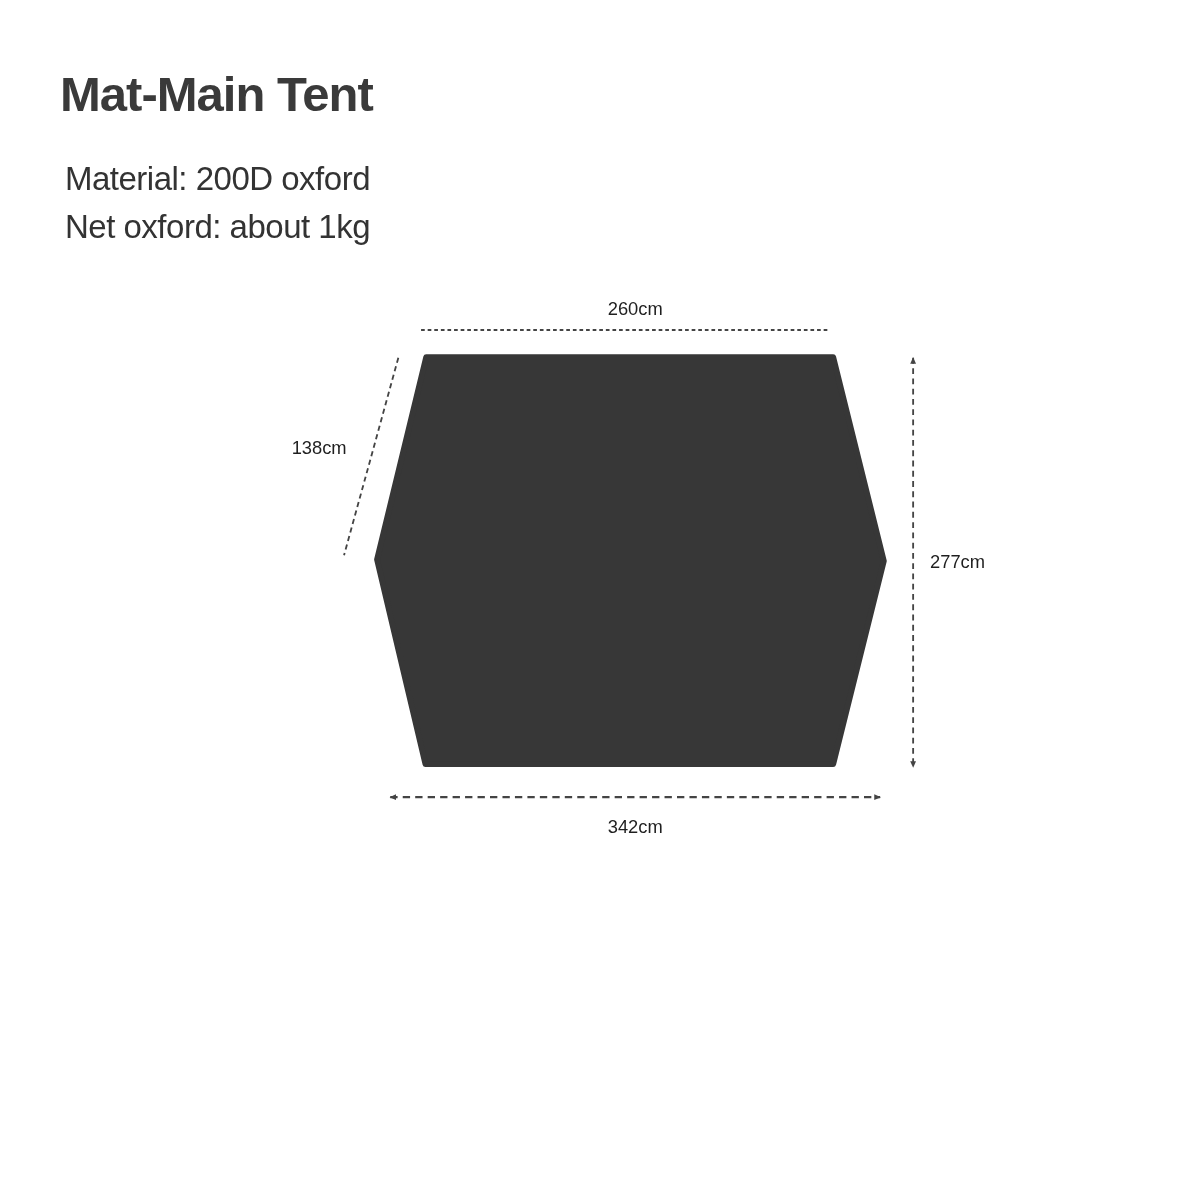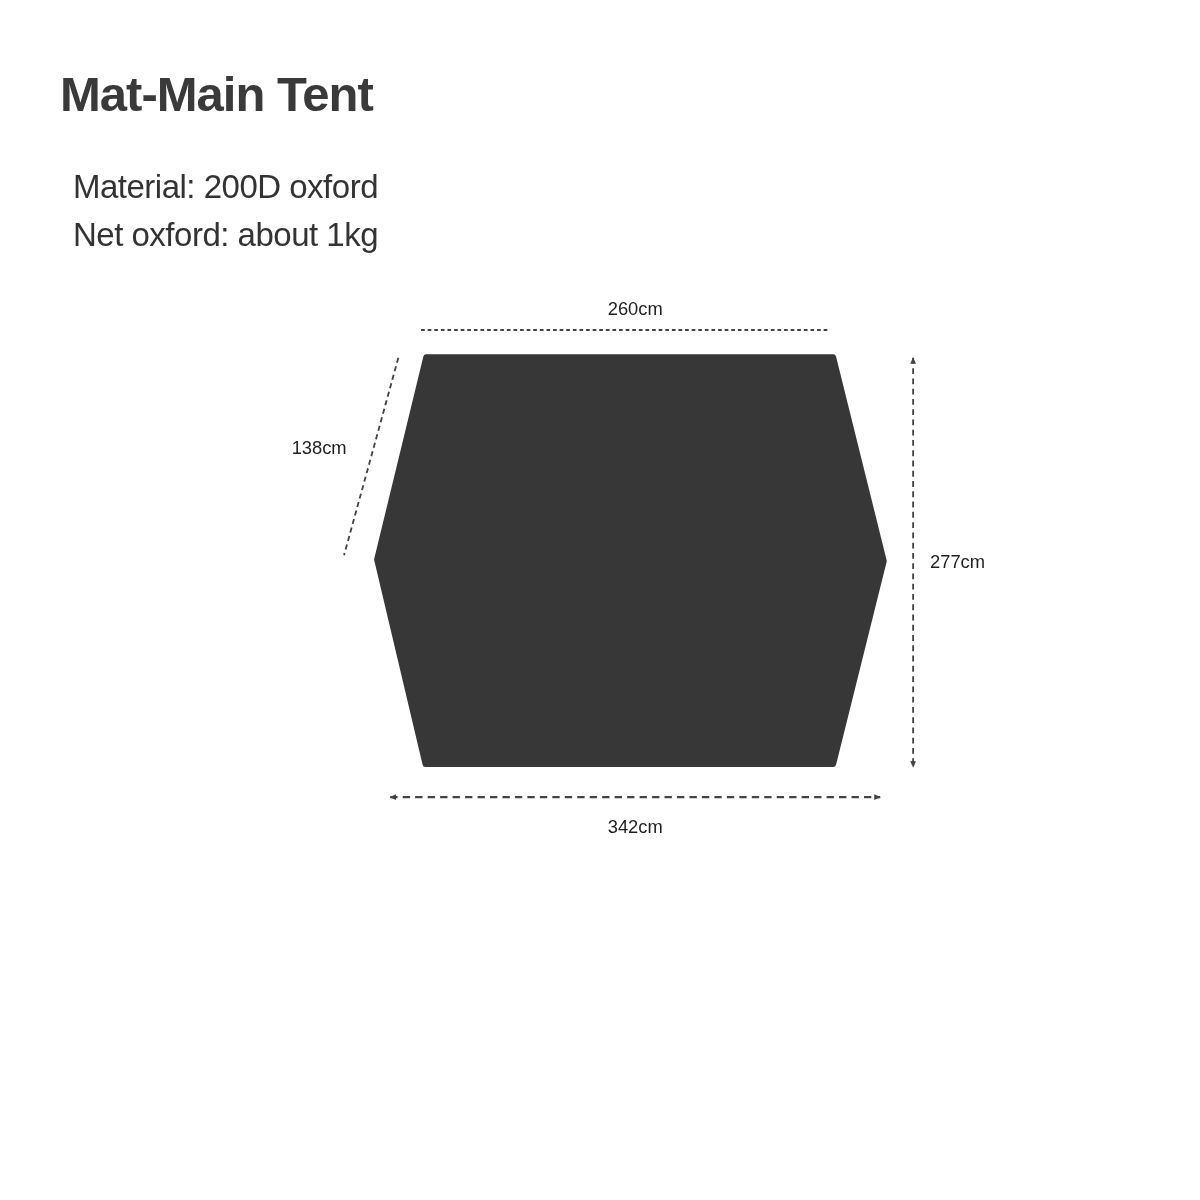--- a/index.html
+++ b/index.html
@@ -27,21 +27,21 @@
     margin: 0;
     white-space: nowrap;
     font-size: 49px;
     font-weight: 600;
     letter-spacing: -1px;
     color: var(--title-color, #3a3a3a);
   }
   .spec-line {
     position: absolute;
     left: 1px;
-    margin: 12px;
+    margin: 4px;
     white-space: nowrap;
     font-size: 33px;
     font-weight: 500;
     letter-spacing: -0.5px;
     color: var(--spec-color, #333333);
   }
   .spec-line.material { top: 156px; }
   .spec-line.weight   { top: 204px; }
 
   .diagram {

